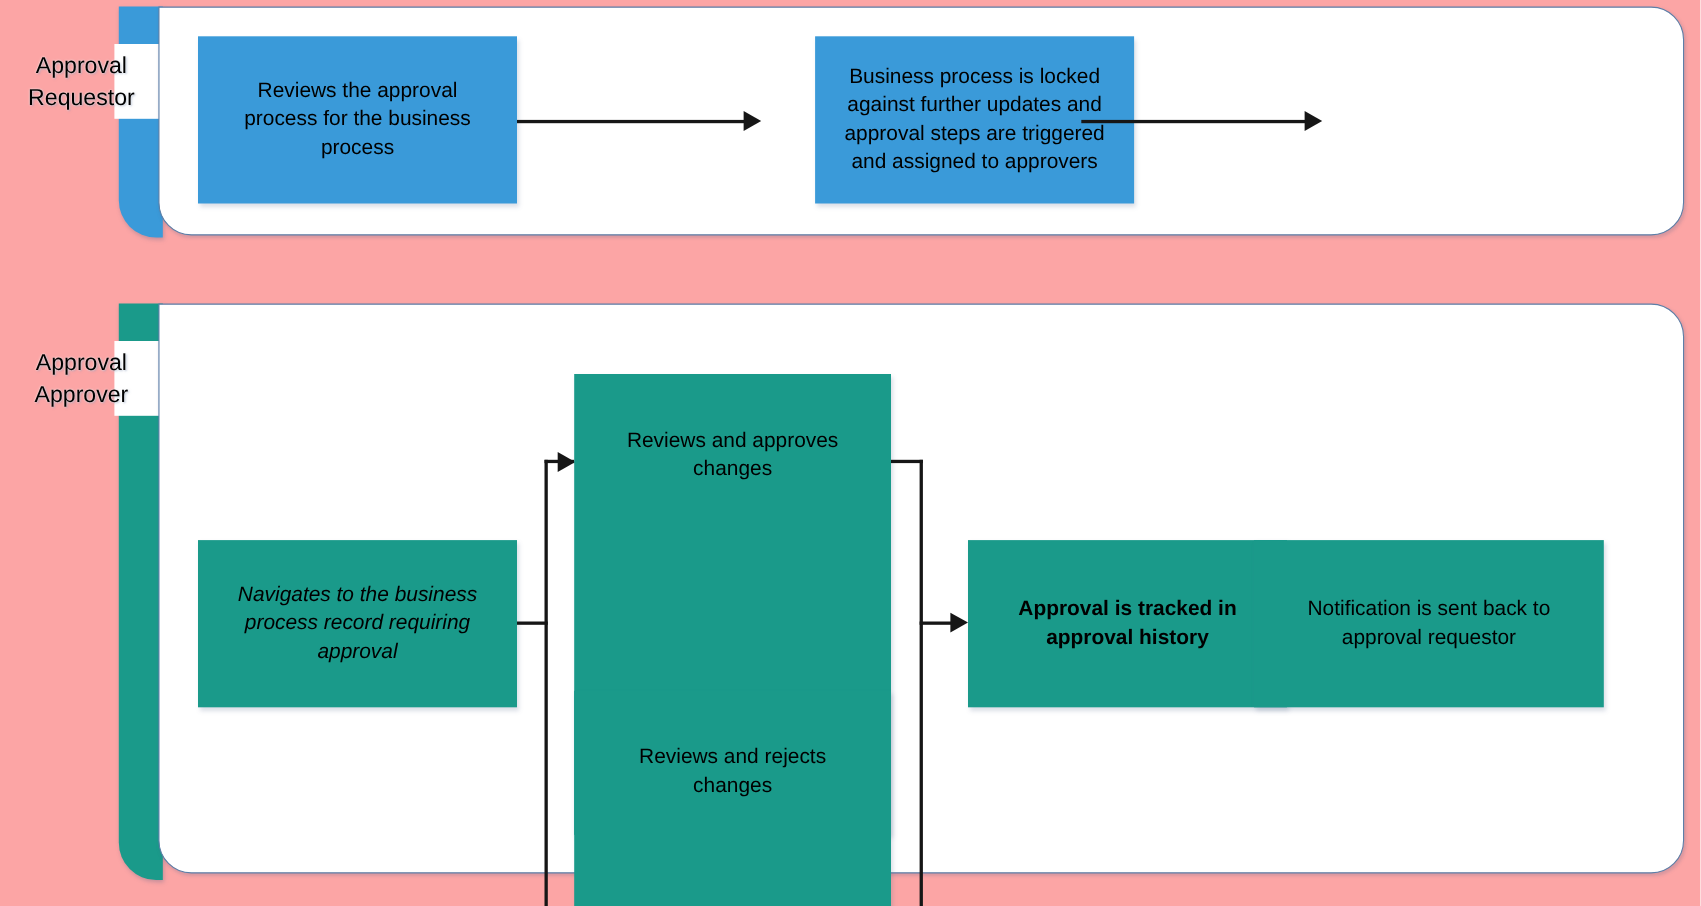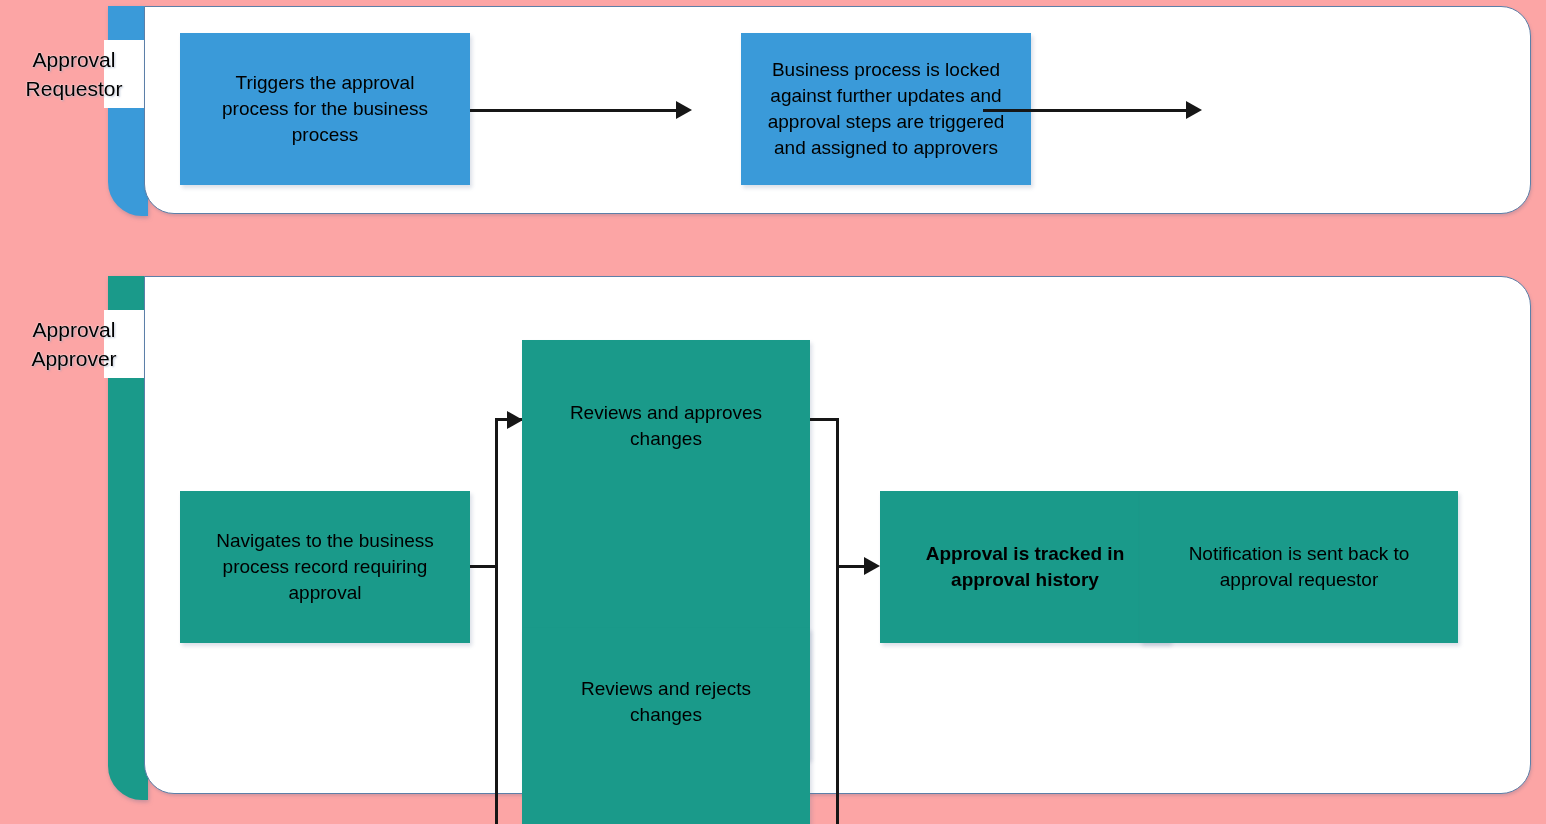--- a/index.html
+++ b/index.html
@@ -113,21 +113,21 @@
     <div class="lane-spine" style="left:108px; top:6px; width:40px; height:210px; background:#3a9ad9;"></div>
 
     <div class="lane-notch" style="left:104px; top:40px; width:48px; height:68px;"></div>
 
     <div class="lane-panel" style="left:144px; top:6px; width:1387px; height:208px;"></div>
 
     <div class="lane-label" style="left:0px; top:45px; width:148px;">Approval
 Requestor</div>
 
     <div class="node v-center" style="left:180px; top:33px; width:290px; height:152px; background:#3a9ad9;">
-      <span>Triggers the approval
+      <span>Reviews the approval
 process for the business
 process</span>
     </div>
 
     <div class="conn-h" style="left:470px; top:109px; width:208px;"></div>
     <div class="arrow-right" style="left:676px; top:101px;"></div>
 
     <div class="node v-center" style="left:693px; top:33px; width:290px; height:152px; background:#3a9ad9;margin-left:48px;">
       <span>Business process is locked
 against further updates and
@@ -144,34 +144,34 @@
 
     <div class="lane-spine" style="left:108px; top:6px; width:40px; height:524px; background:#1a9a8a;"></div>
 
     <div class="lane-notch" style="left:104px; top:40px; width:48px; height:68px;"></div>
 
     <div class="lane-panel" style="left:144px; top:6px; width:1387px; height:518px;"></div>
 
     <div class="lane-label" style="left:0px; top:45px; width:148px;">Approval
 Approver</div>
 
-    <div class="node v-center" style="left:180px; top:221px; width:290px; height:152px; background:#1a9a8a;">
+    <div class="node v-center" style="left:180px; top:221px; width:290px; height:152px; background:#1a9a8a;font-style:italic;">
       <span>Navigates to the business
 process record requiring
 approval</span>
     </div>
 
     <div class="conn-h" style="left:470px; top:295px; width:28px;"></div>
 
     <div class="conn-v" style="left:495px; top:148px; width:3px; height:450px;"></div>
 
     <div class="conn-h" style="left:495px; top:148px; width:27px;"></div>
     <div class="arrow-right" style="left:507px; top:141px;"></div>
 
-    <div class="node" style="left:522px; top:70px; width:288px; height:419px; background:#1a9a8a; padding-top:60px;">
+    <div class="node" style="left:522px; top:70px; width:288px; height:419px; background:#1a9a8a; padding-top:48px;">
       <span>Reviews and approves
 changes</span>
     </div>
 
     <div class="node" style="left:522px; top:358px; width:288px; height:419px; background:#1a9a8a; padding-top:48px;">
       <span>Reviews and rejects
 changes</span>
     </div>
 
     <div class="conn-h" style="left:810px; top:148px; width:29px;"></div>

